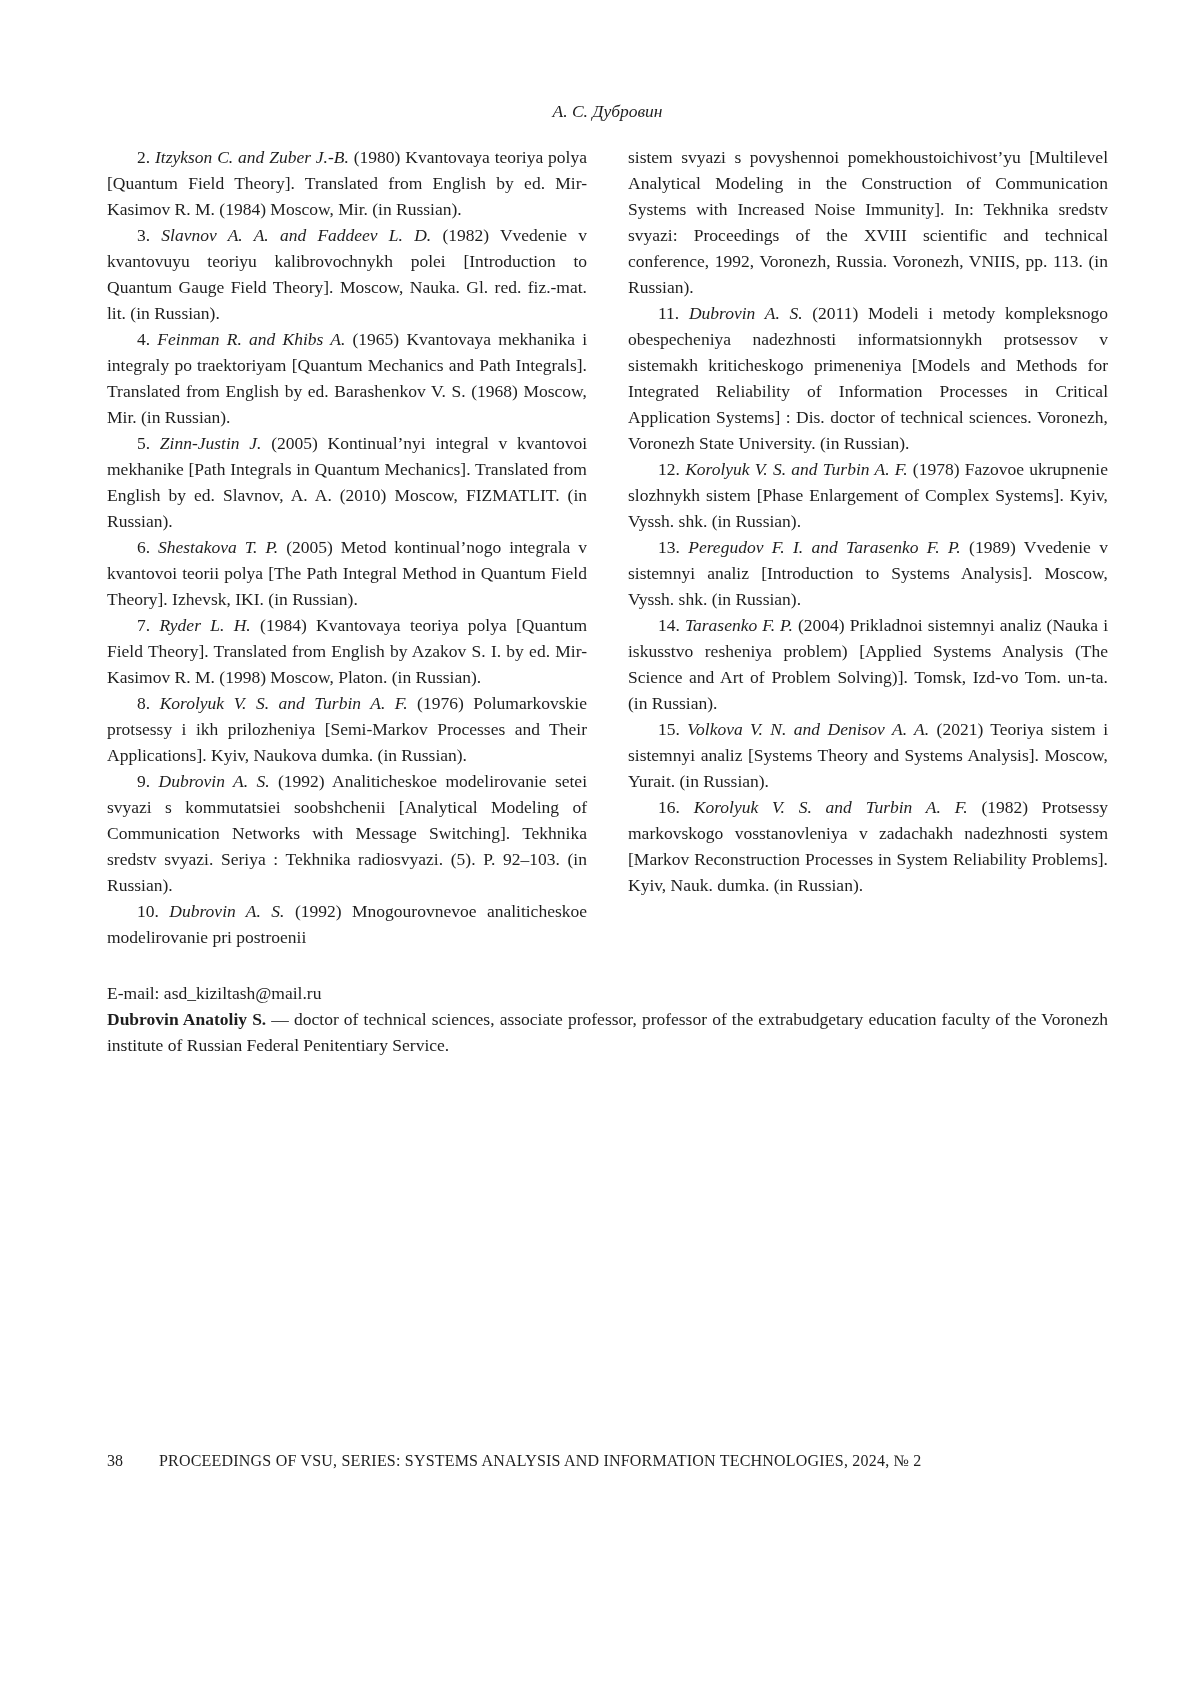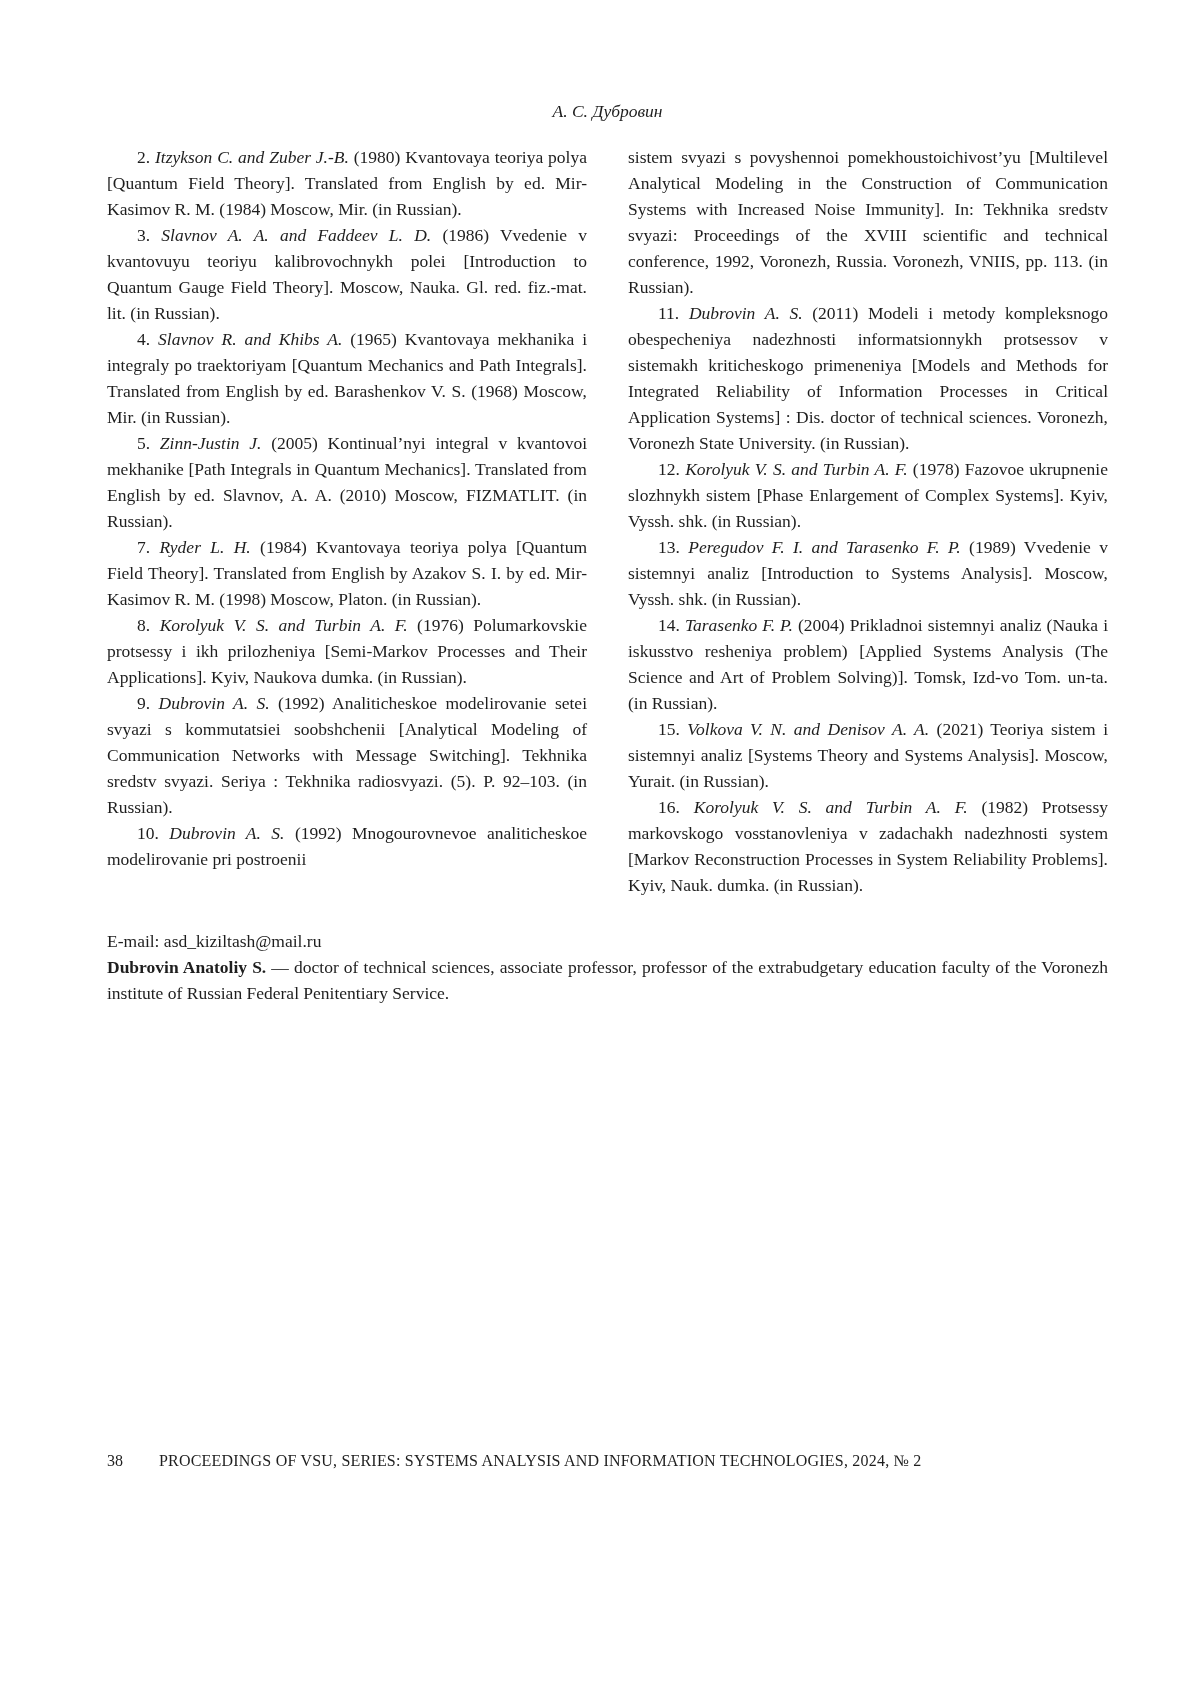--- a/index.html
+++ b/index.html
@@ -74,23 +74,24 @@
 </head>
 <body>
 
 <div class="page">
 
   <div class="running-head">А. С. Дубровин</div>
 
   <div class="columns">
     <div class="col" id="col-left">
         <p class="ref"><span class="ref-num">2.&nbsp;</span><span class="ref-authors">Itzykson C. and Zuber J.-B.</span><span class="ref-text"> (1980) Kvantovaya teoriya polya [Quantum Field Theory]. Translated from English by ed. Mir-Kasimov R. M. (1984) Moscow, Mir. (in Russian).</span></p>
-        <p class="ref"><span class="ref-num">3.&nbsp;</span><span class="ref-authors">Slavnov A. A. and Faddeev L. D.</span><span class="ref-text"> (1986) Vvedenie v kvantovuyu teoriyu kalibrovochnykh polei [Introduction to Quantum Gauge Field Theory]. Moscow, Nauka. Gl. red. fiz.-mat. lit. (in Russian).</span></p>
-        <p class="ref"><span class="ref-num">4.&nbsp;</span><span class="ref-authors">Slavnov R. and Khibs A.</span><span class="ref-text"> (1965) Kvantovaya mekhanika i integraly po traektoriyam [Quantum Mechanics and Path Integrals]. Translated from English by ed. Barashenkov V. S. (1968) Moscow, Mir. (in Russian).</span></p>
+        <p class="ref"><span class="ref-num">3.&nbsp;</span><span class="ref-authors">Slavnov A. A. and Faddeev L. D.</span><span class="ref-text"> (1982) Vvedenie v kvantovuyu teoriyu kalibrovochnykh polei [Introduction to Quantum Gauge Field Theory]. Moscow, Nauka. Gl. red. fiz.-mat. lit. (in Russian).</span></p>
+        <p class="ref"><span class="ref-num">4.&nbsp;</span><span class="ref-authors">Feinman R. and Khibs A.</span><span class="ref-text"> (1965) Kvantovaya mekhanika i integraly po traektoriyam [Quantum Mechanics and Path Integrals]. Translated from English by ed. Barashenkov V. S. (1968) Moscow, Mir. (in Russian).</span></p>
         <p class="ref"><span class="ref-num">5.&nbsp;</span><span class="ref-authors">Zinn-Justin J.</span><span class="ref-text"> (2005) Kontinual’nyi integral v kvantovoi mekhanike [Path Integrals in Quantum Mechanics]. Translated from English by ed. Slavnov, A. A. (2010) Moscow, FIZMATLIT. (in Russian).</span></p>
+        <p class="ref"><span class="ref-num">6.&nbsp;</span><span class="ref-authors">Shestakova T. P.</span><span class="ref-text"> (2005) Metod kontinual’nogo integrala v kvantovoi teorii polya [The Path Integral Method in Quantum Field Theory]. Izhevsk, IKI. (in Russian).</span></p>
         <p class="ref"><span class="ref-num">7.&nbsp;</span><span class="ref-authors">Ryder L. H.</span><span class="ref-text"> (1984) Kvantovaya teoriya polya [Quantum Field Theory]. Translated from English by Azakov S. I. by ed. Mir-Kasimov R. M. (1998) Moscow, Platon. (in Russian).</span></p>
         <p class="ref"><span class="ref-num">8.&nbsp;</span><span class="ref-authors">Korolyuk V. S. and Turbin A. F.</span><span class="ref-text"> (1976) Polumarkovskie protsessy i ikh prilozheniya [Semi-Markov Processes and Their Applications]. Kyiv, Naukova dumka. (in Russian).</span></p>
         <p class="ref"><span class="ref-num">9.&nbsp;</span><span class="ref-authors">Dubrovin A. S.</span><span class="ref-text"> (1992) Analiticheskoe modelirovanie setei svyazi s kommutatsiei soobshchenii [Analytical Modeling of Communication Networks with Message Switching]. Tekhnika sredstv svyazi. Seriya : Tekhnika radiosvyazi. (5). P. 92–103. (in Russian).</span></p>
         <p class="ref"><span class="ref-num">10.&nbsp;</span><span class="ref-authors">Dubrovin A. S.</span><span class="ref-text"> (1992) Mnogourovnevoe analiticheskoe modelirovanie pri postroenii</span></p>
       </div>
     <div class="col" id="col-right">
         <p class="ref continuation"><span class="ref-text">sistem svyazi s povyshennoi pomekhoustoichivost’yu [Multilevel Analytical Modeling in the Construction of Communication Systems with Increased Noise Immunity]. In: Tekhnika sredstv svyazi: Proceedings of the XVIII scientific and technical conference, 1992, Voronezh, Russia. Voronezh, VNIIS, pp. 113. (in Russian).</span></p>
         <p class="ref"><span class="ref-num">11.&nbsp;</span><span class="ref-authors">Dubrovin A. S.</span><span class="ref-text"> (2011) Modeli i metody kompleksnogo obespecheniya nadezhnosti informatsionnykh protsessov v sistemakh kriticheskogo primeneniya [Models and Methods for Integrated Reliability of Information Processes in Critical Application Systems] : Dis. doctor of technical sciences. Voronezh, Voronezh State University. (in Russian).</span></p>
         <p class="ref"><span class="ref-num">12.&nbsp;</span><span class="ref-authors">Korolyuk V. S. and Turbin A. F.</span><span class="ref-text"> (1978) Fazovoe ukrupnenie slozhnykh sistem [Phase Enlargement of Complex Systems]. Kyiv, Vyssh. shk. (in Russian).</span></p>
         <p class="ref"><span class="ref-num">13.&nbsp;</span><span class="ref-authors">Peregudov F. I. and Tarasenko F. P.</span><span class="ref-text"> (1989) Vvedenie v sistemnyi analiz [Introduction to Systems Analysis]. Moscow, Vyssh. shk. (in Russian).</span></p>

